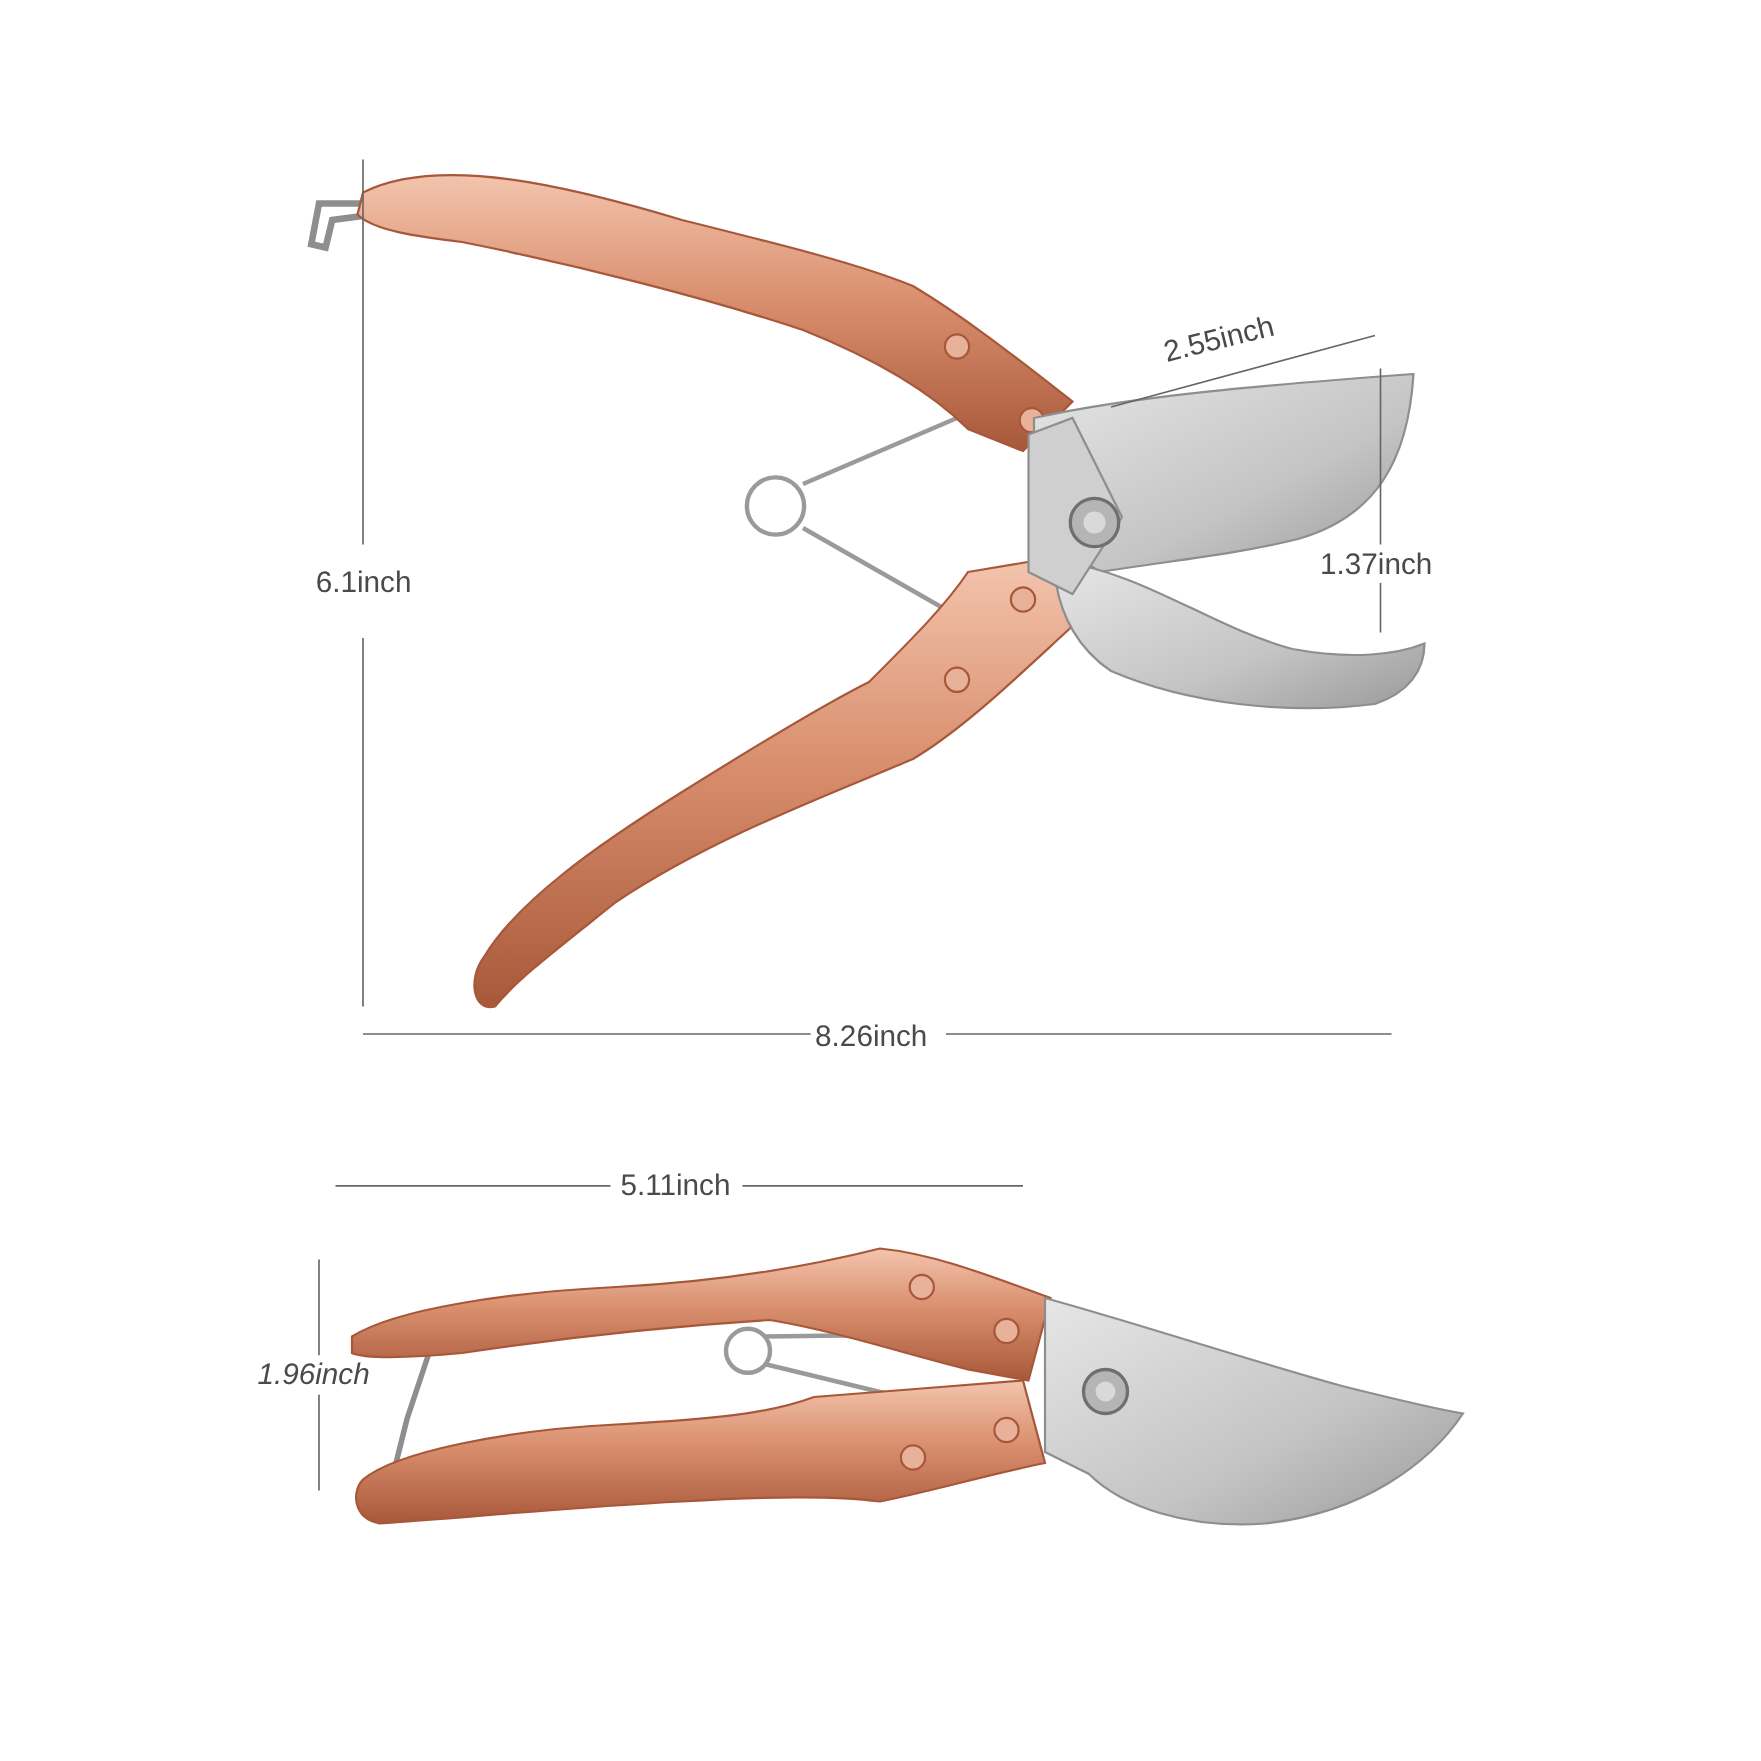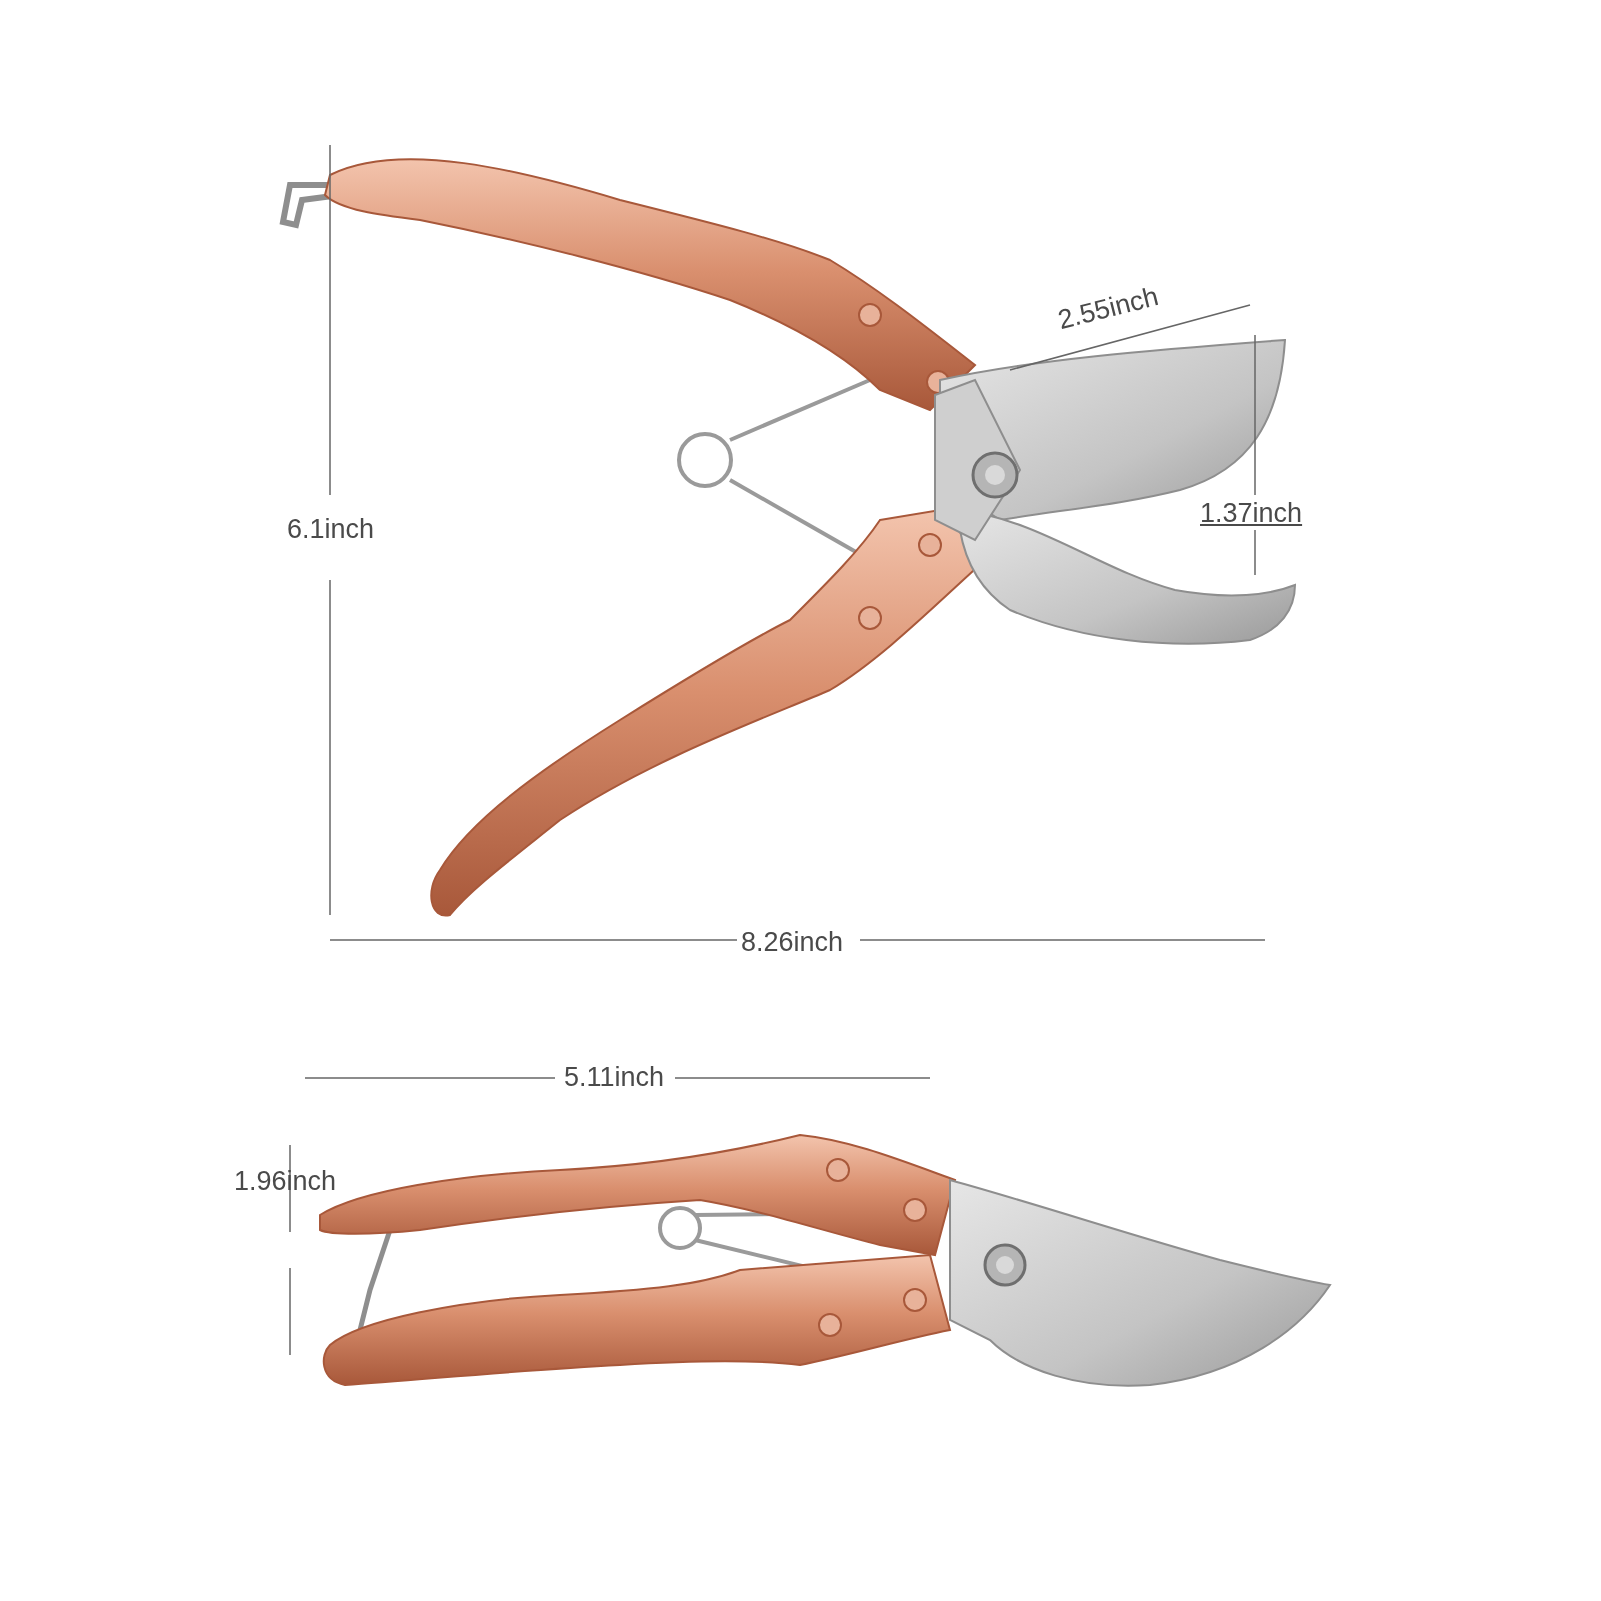--- a/index.html
+++ b/index.html
@@ -100,16 +100,16 @@
       <line x1="675" y1="1078" x2="930" y2="1078"></line>
 
       <line x1="290" y1="1145" x2="290" y2="1232"></line>
       <line x1="290" y1="1268" x2="290" y2="1355"></line>
     </g>
   </svg>
 
   <span class="label" style="left:283px;top:516px;">6.1inch</span>
   <span class="label" style="left:737px;top:929px;text-align:right;">8.26inch</span>
   <span class="label" style="left:1058px;top:308px;background:transparent;transform:rotate(-14deg);transform-origin:left bottom;">2.55inch</span>
-  <span class="label" style="left:1196px;top:500px;text-decoration:underline;">1.37inch</span>
+  <span class="label" style="left:1196px;top:500px;">1.37inch</span>
   <span class="label" style="left:560px;top:1064px;text-align:center;">5.11inch</span>
-  <span class="label" style="left:230px;top:1168px;background:transparent;">1.96inch</span>
+  <span class="label" style="left:230px;top:1236px;background:transparent;font-style:italic;">1.96inch</span>
 </div>
 
 </body></html>

